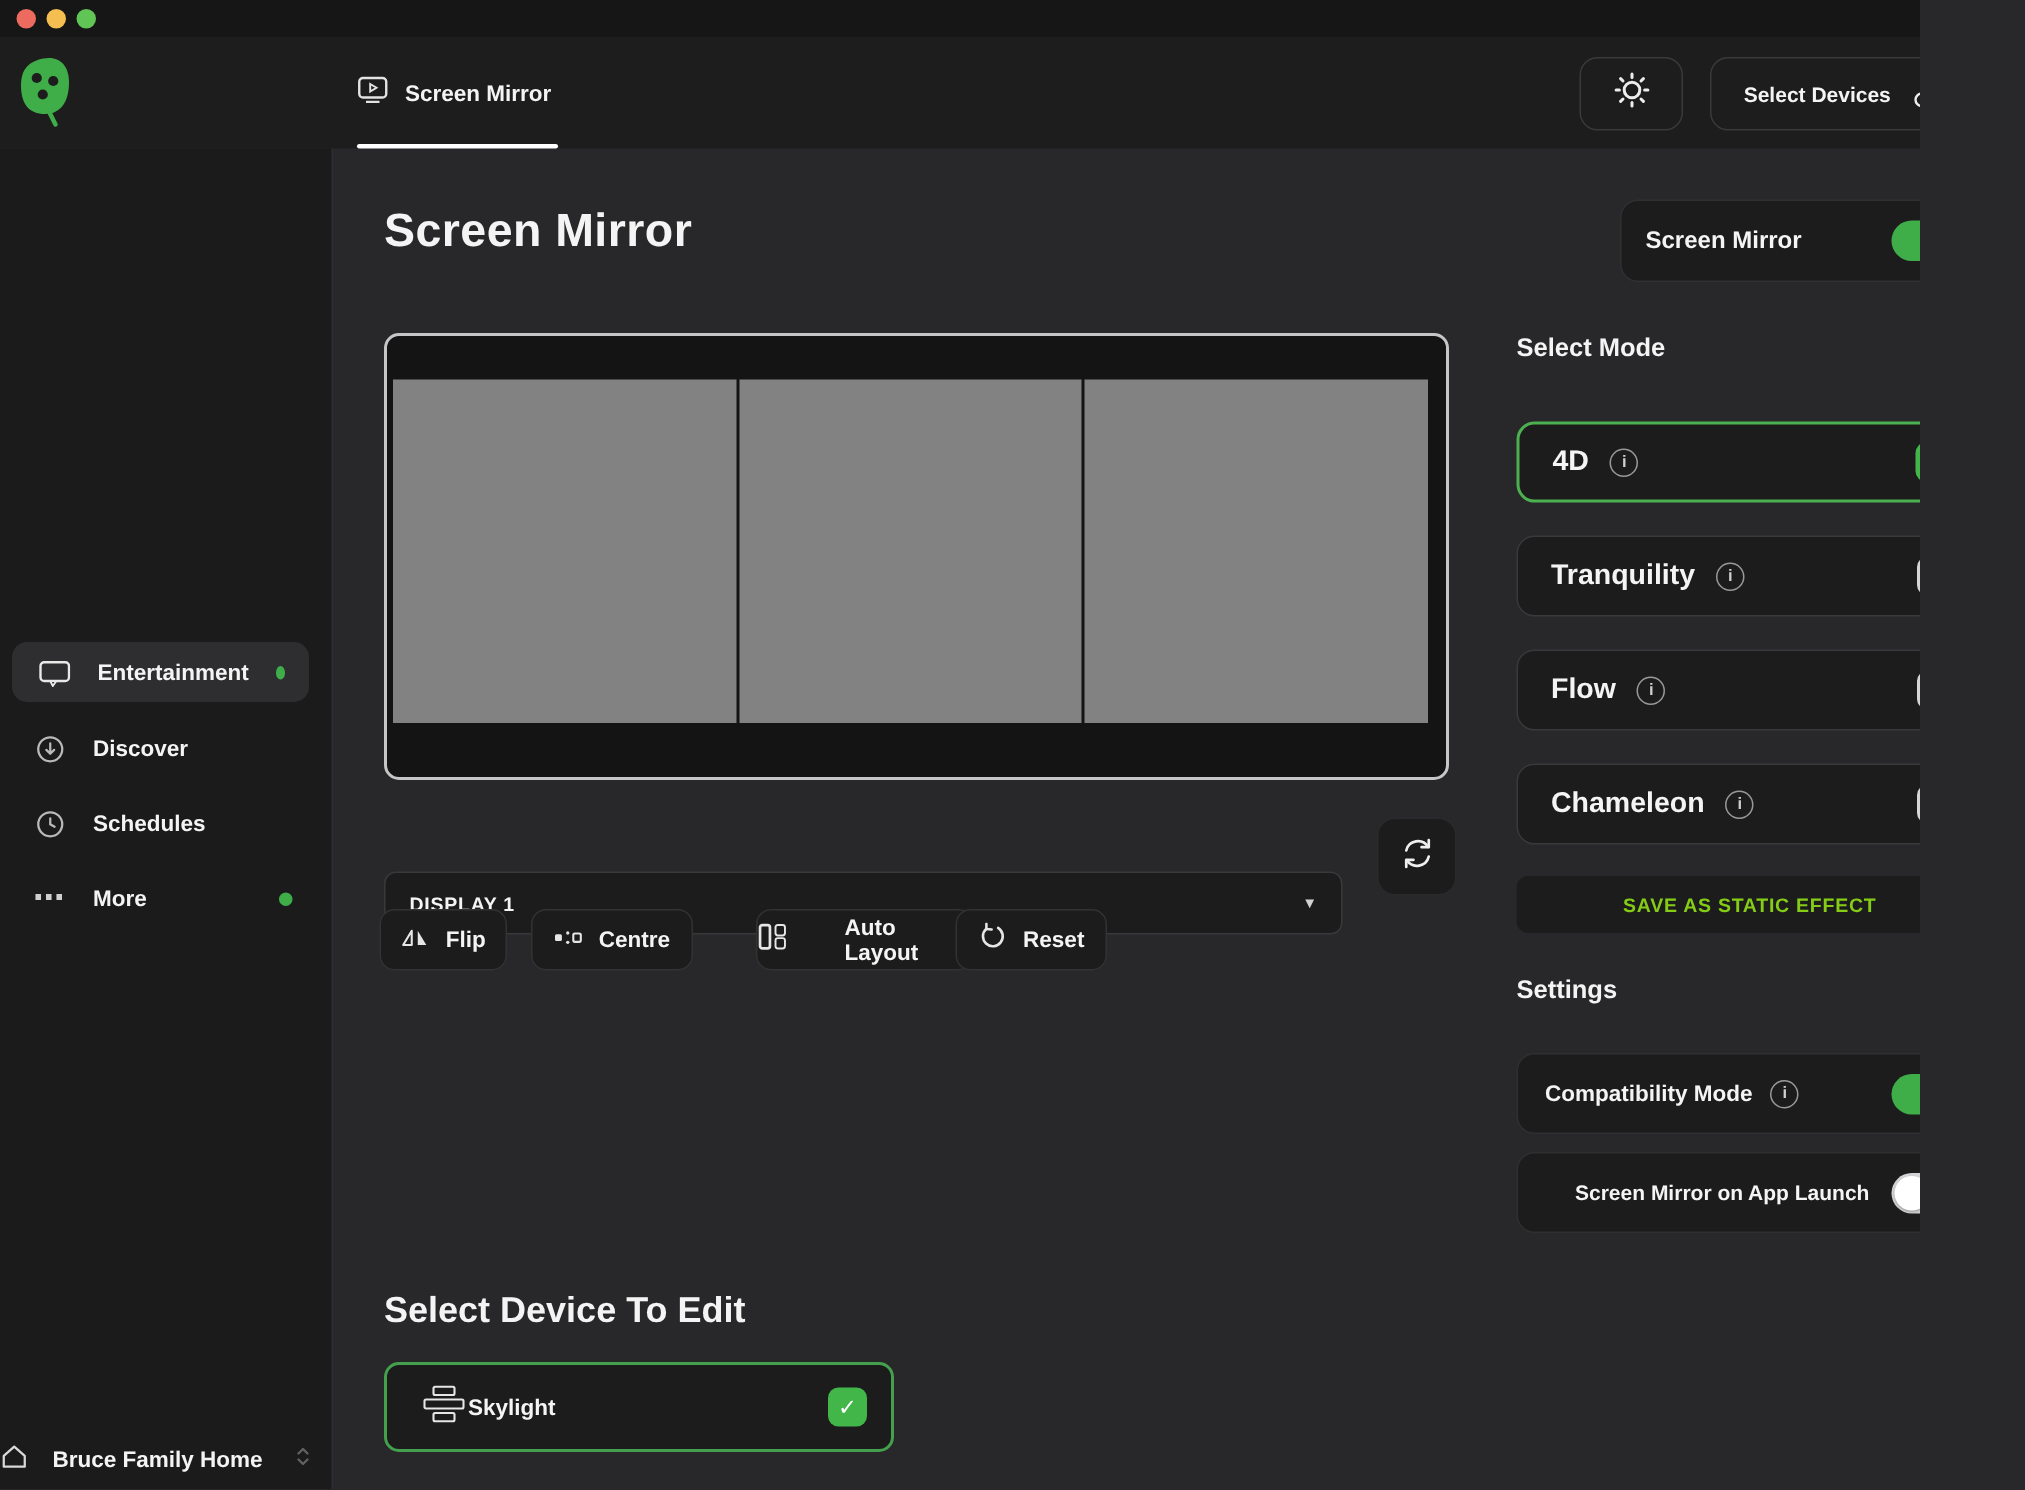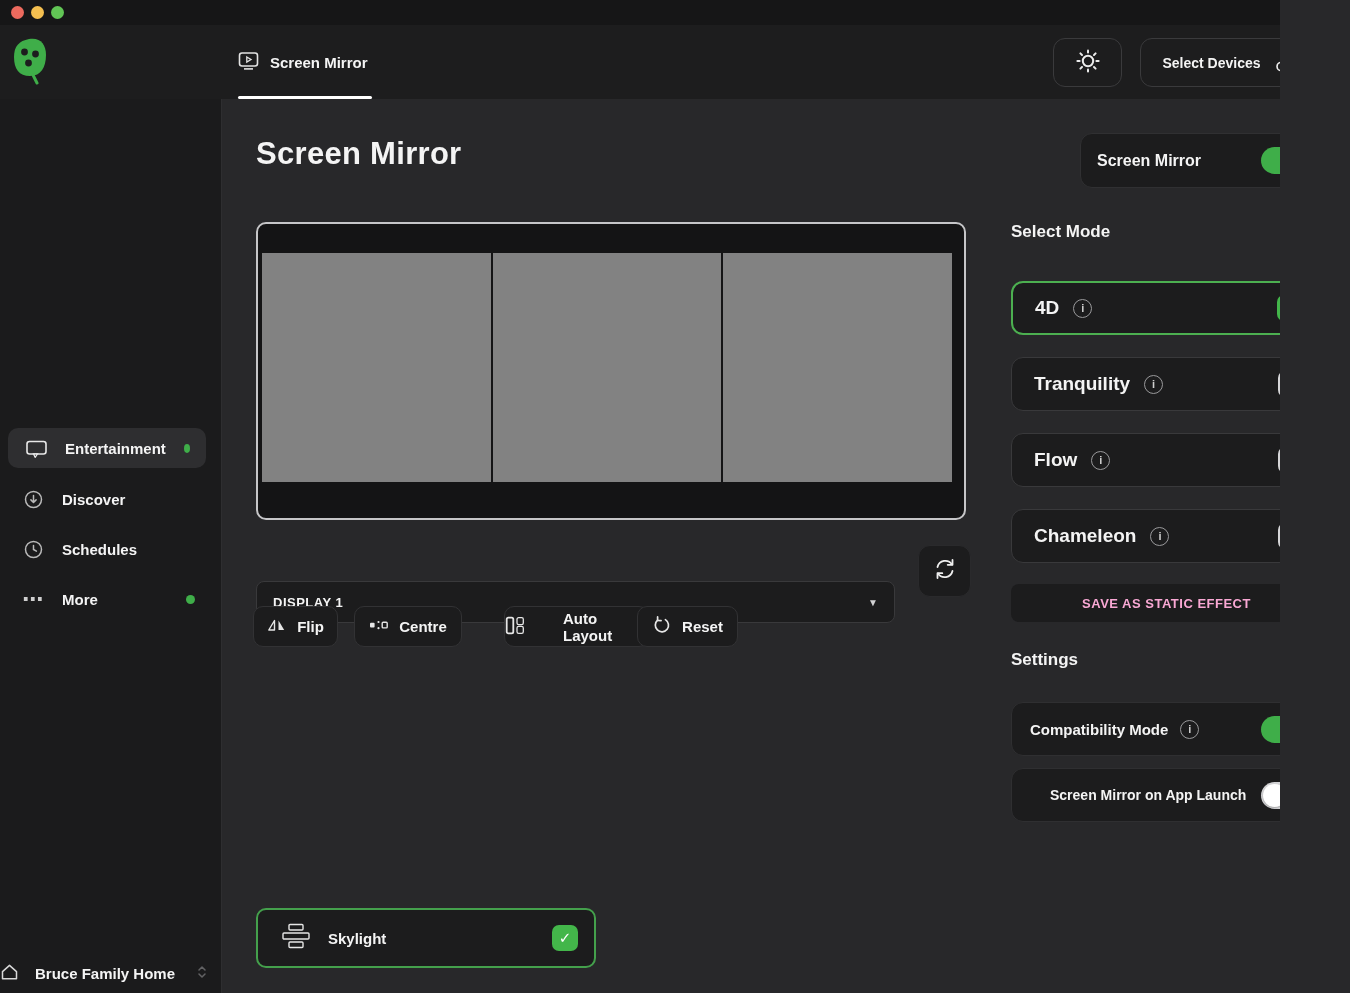--- a/index.html
+++ b/index.html
@@ -62,21 +62,21 @@
         display:flex;align-items:center;justify-content:center;gap:11px;font-size:15px;font-weight:700;
         box-sizing:border-box;color:#f4f4f4;cursor:pointer;}
   .tbtn-flip{left:253px;width:85px;}
   .tbtn-centre{left:354px;width:108px;}
   .tbtn-autolayout{left:504px;width:145px;gap:38px;}
   .tbtn-reset{left:637px;width:101px;}
 
   .device-title{position:absolute;left:256px;top:860px;font-size:24px;font-weight:800;}
   .device-card{position:absolute;left:256px;top:908px;width:340px;height:60px;background:#1c1c1d;
                border:2px solid #44a04c;border-radius:10px;box-sizing:border-box;display:flex;
-               align-items:center;padding:0 16px 0 22px;gap:16px;cursor:pointer;}
+               align-items:center;padding:0 16px 0 22px;cursor:pointer;}
   .device-label{font-size:15px;font-weight:700;}
 
   
   .mirror-card{position:absolute;left:1080px;top:133px;width:242px;height:55px;background:#1c1c1d;
                border:1px solid #303032;border-radius:12px;box-sizing:border-box;display:flex;
                align-items:center;padding:0 14px 0 16px;}
   .mirror-label{font-size:16px;font-weight:800;}
   .section-title{position:absolute;left:1011px;font-size:17px;font-weight:800;}
   .select-mode-title{top:222px;}
   .settings-title{top:650px;}
@@ -90,21 +90,21 @@
 
   .info{width:19px;height:19px;border-radius:50%;border:1.5px solid #99999b;color:#cfcfcf;font-size:11px;
         font-weight:700;display:flex;align-items:center;justify-content:center;box-sizing:border-box;cursor:pointer;}
 
   .cb{width:26px;height:26px;border-radius:7px;display:flex;align-items:center;justify-content:center;
       font-size:15px;font-weight:700;margin-left:auto;box-sizing:border-box;cursor:pointer;}
   .cb-filled{background:#43b64a;color:#ffffff;}
   .cb-outline{border:2px solid #d6d6d8;color:#ffffff;background:transparent;}
 
   .save-btn{position:absolute;left:1011px;top:584px;width:311px;height:38px;background:#1c1c1d;border:none;
-            border-radius:8px;color:#f9a8d4;font-size:13px;font-weight:800;letter-spacing:.5px;
+            border-radius:8px;color:#84cc16;font-size:13px;font-weight:800;letter-spacing:.5px;
             display:flex;align-items:center;justify-content:center;font-family:inherit;cursor:pointer;}
 
   .setting-card{position:absolute;left:1011px;width:311px;height:54px;background:#1c1c1d;border:1px solid #2f2f31;
                 border-radius:12px;box-sizing:border-box;display:flex;align-items:center;
                 padding:0 14px 0 18px;gap:12px;}
   .setting-0{top:702px;}.setting-1{top:768px;}
   .setting-label{font-size:15px;font-weight:700;}
   .setting-label.small{font-size:14px;margin-left:20px;}
 
   .toggle{width:46px;height:27px;border-radius:14px;position:relative;margin-left:auto;flex:none;cursor:pointer;}
@@ -294,20 +294,21 @@
   <div class="tbtn tbtn-reset">
     <span>
       <svg width="19" height="19" viewBox="0 0 19 19" fill="none" stroke="#e6e6e6" stroke-width="1.7" stroke-linecap="round" stroke-linejoin="round">
         <path d="M5.6 4.2 A6.6 6.6 0 1 0 13.4 3.6"></path>
         <polyline points="5.6,0.9 5.6,4.4 9.1,4.6"></polyline>
       </svg>
     </span>
     <span>Reset</span>
   </div>
 
+  <div class="device-title">Select Device To Edit</div>
 
   <div class="device-card">
     <span>
       <svg width="32" height="26" viewBox="0 0 32 26" fill="none" stroke="#e6e6e6" stroke-width="1.4" stroke-linejoin="round">
         <rect x="9" y="1.5" width="14" height="5.5" rx="1"></rect>
         <rect x="3" y="10" width="26" height="6" rx="1"></rect>
         <rect x="9" y="19" width="14" height="5.5" rx="1"></rect>
       </svg>
     </span>
     <span class="device-label">Skylight</span>

